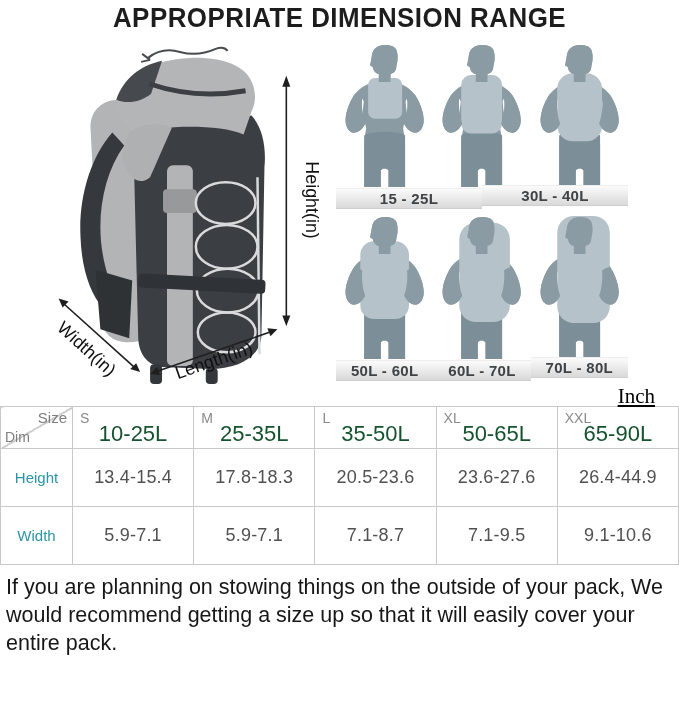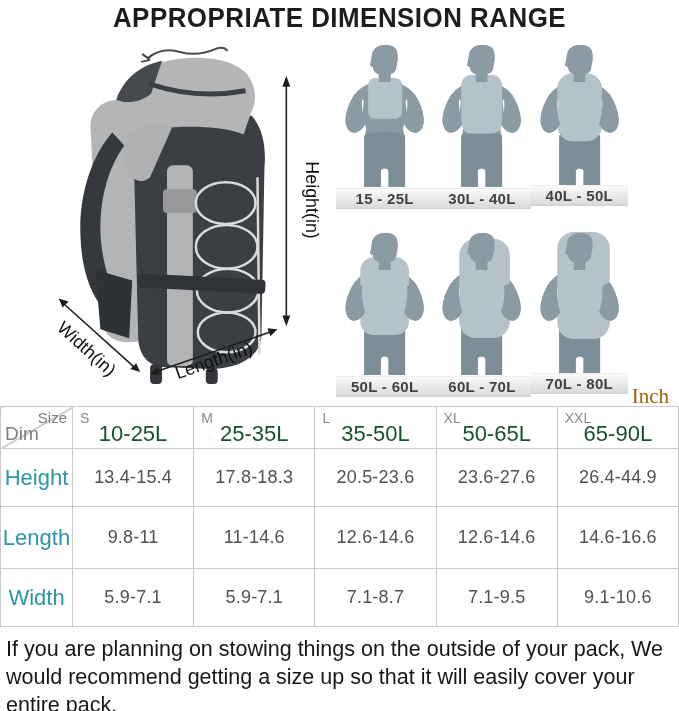--- a/index.html
+++ b/index.html
@@ -19,59 +19,59 @@
     font-family:"Liberation Sans","DejaVu Sans",sans-serif;color:var(--ink);
   }
   .title{
     text-align:center;padding-top:3px;height:38px;
     font-size:27px;font-weight:600;letter-spacing:.5px;color:#1d1d1d;
     transform:scaleX(.96);transform-origin:center;
   }
   .main{position:relative;height:348px;}
   .backpack-wrap{position:absolute;left:0;top:0;width:335px;height:348px;}
   .figures{position:absolute;left:336px;top:2px;width:292px;}
-  .fig-row{margin-bottom:19px;}
+  .fig-row{margin-bottom:3px;}
   .fig-panels{display:flex;height:148px;}
   .fig-panel{width:97.3px;height:148px;position:relative;}
   .fig-panel svg{width:100%;height:100%;display:block;}
   .size-bar{display:flex;height:21px;}
   .bar-seg{
     flex:1;display:flex;align-items:center;justify-content:center;
     background:linear-gradient(#fbfbfb,#d9d9d9);
     border-top:1px solid #eee;border-bottom:1px solid #cfcfcf;
     font-size:15px;font-weight:700;color:#3f4345;letter-spacing:.3px;
   }
   .bar-seg:last-child{transform:translateY(-3px);}
   .inch-line{
-    text-align:right;padding-right:10px;height:22px;margin-top:-2px;
+    text-align:right;padding-right:24px;height:22px;margin-top:-2px;
     font-family:"Liberation Serif","DejaVu Serif",serif;
-    font-size:21px;color:#a16207;
+    font-size:21px;color:#000000;text-decoration:underline;
   }
   table.size-table{
     width:679px;border-collapse:collapse;table-layout:fixed;
   }
   table.size-table td,table.size-table th{
     border:1px solid var(--border);text-align:center;vertical-align:middle;
   }
   col.dim-col{width:72px;}
   tr.hdr{height:42px;}
   tr.data-row{height:58px;}
   th.corner{
     position:relative;padding:0;font-weight:400;
     background:
       linear-gradient(to bottom right,
         transparent calc(50% - 0.7px), #b8b8b8 calc(50% - 0.7px),
         #b8b8b8 calc(50% + 0.7px), transparent calc(50% + 0.7px));
   }
   .corner-top{position:absolute;top:2px;right:5px;font-size:15px;color:#7e7e7e;}
-  .corner-bottom{position:absolute;bottom:3px;left:4px;font-size:19px;color:#7e7e7e;}
+  .corner-bottom{position:absolute;bottom:3px;left:4px;font-size:14px;color:#7e7e7e;}
   th.size-head{position:relative;padding:0;font-weight:400;}
   .sz-letter{position:absolute;top:3px;left:7px;font-size:14px;color:var(--muted);}
   .sz-vol{display:block;margin-top:13px;font-size:22px;color:#14532d;}
-  td.dim-label{font-size:22px;color:var(--teal);}
+  td.dim-label{font-size:15px;color:var(--teal);}
   td.val{font-size:18px;color:var(--cell);letter-spacing:.2px;}
   .note{
     margin-top:9px;padding:0 8px 0 6px;
     font-size:21.5px;line-height:1.3;color:#171717;
   }
 </style>
 </head>
 <body>
 
 <svg width="0" height="0" style="position:absolute" aria-hidden="true">
@@ -171,21 +171,20 @@
               <use href="#man-pants" fill="#7C8F98"></use>
             <rect fill="#B6C2C9" x="27" y="33" width="46" height="70" rx="16"></rect>
             <use href="#man-head" fill="#8A9BA3"></use>
               <use href="#man-arms" fill="#8A9BA3"></use>
           </svg>
         </div>
       </div>
       <div class="size-bar">
         <div class="bar-seg">15 - 25L</div>
         <div class="bar-seg">30L - 40L</div>
-        <div class="bar-seg">40L - 50L</div>
       </div>
     </div>
 
     <div class="fig-row">
       <div class="fig-panels">
         <div class="fig-panel">
           <svg viewBox="0 0 100 150">
             <use href="#man-body" fill="#8A9BA3"></use>
               <use href="#man-pants" fill="#7C8F98"></use>
             <rect fill="#B6C2C9" x="25" y="29" width="50" height="80" rx="14"></rect>
@@ -260,28 +259,20 @@
       <span class="sz-vol">65-90L</span>
     </th>
   </tr>
   <tr class="data-row">
     <td class="dim-label">Height</td>
     <td class="val">13.4-15.4</td>
     <td class="val">17.8-18.3</td>
     <td class="val">20.5-23.6</td>
     <td class="val">23.6-27.6</td>
     <td class="val">26.4-44.9</td>
-  </tr>
-  <tr class="data-row" style="height:62px;">
-    <td class="dim-label">Length</td>
-    <td class="val">9.8-11</td>
-    <td class="val">11-14.6</td>
-    <td class="val">12.6-14.6</td>
-    <td class="val">12.6-14.6</td>
-    <td class="val">14.6-16.6</td>
   </tr>
   <tr class="data-row">
     <td class="dim-label">Width</td>
     <td class="val">5.9-7.1</td>
     <td class="val">5.9-7.1</td>
     <td class="val">7.1-8.7</td>
     <td class="val">7.1-9.5</td>
     <td class="val">9.1-10.6</td>
   </tr>
 </tbody>

